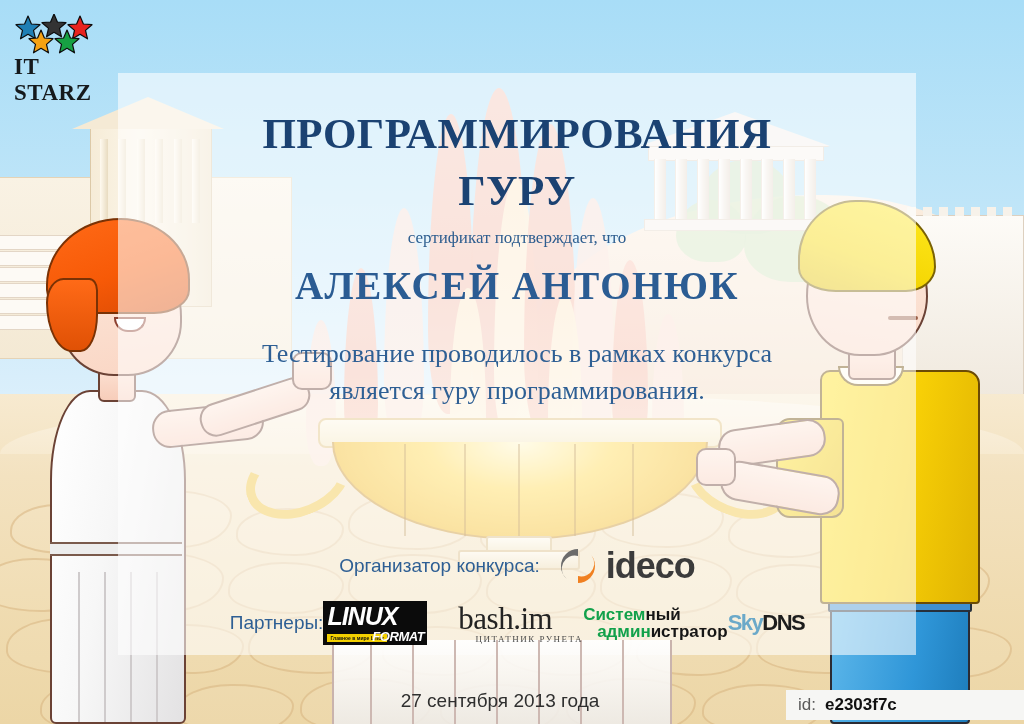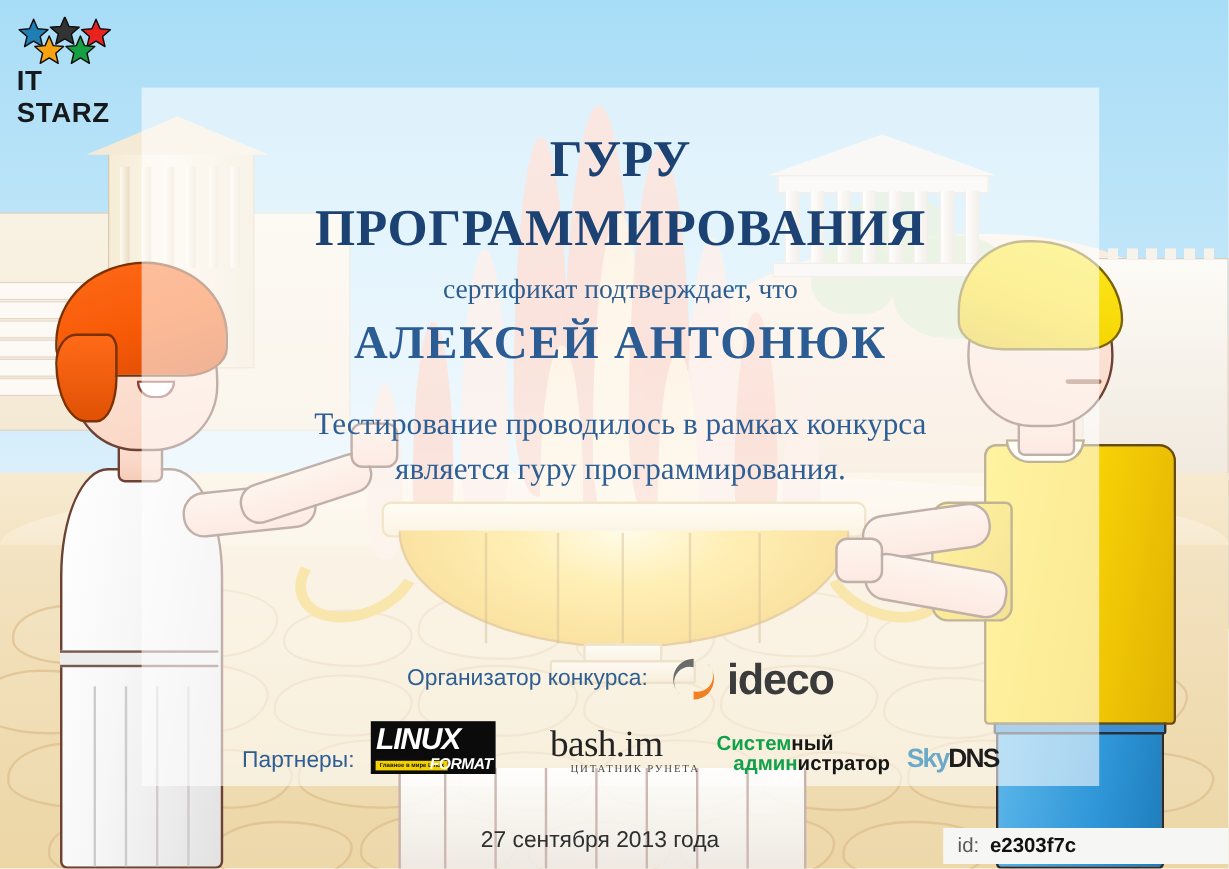--- a/index.html
+++ b/index.html
@@ -329,21 +329,21 @@
     font-weight: bold;
     font-size: 43px;
     line-height: 57px;
     color: #1b4272;
     letter-spacing: .5px;
   }
   .subtitle {
     position: absolute; left: 0; right: 0; top: 155px;
     text-align: center;
     font-family: "Liberation Serif", serif;
-    font-size: 23px;
+    font-size: 17px;
     color: #2d5d8f;
   }
   .recipient {
     position: absolute; left: 0; right: 0; top: 190px;
     text-align: center;
     font-family: "Liberation Serif", serif;
     font-weight: bold;
     font-size: 39px;
     color: #2b5c93;
     letter-spacing: 1.5px;
@@ -361,21 +361,21 @@
     position: absolute; left: 0; right: 0; top: 472px;
     display: flex; align-items: center; justify-content: center; gap: 18px;
   }
   .row-label {
     font-family: "Liberation Sans", sans-serif;
     font-size: 19px;
     color: #2e5f94;
   }
   .partners-row {
     position: absolute; left: 0; right: 0; top: 528px;
-    display: flex; align-items: flex-end; justify-content: center; gap: 14px;
+    display: flex; align-items: center; justify-content: center; 
   }
 
   
   .ideco { display: flex; align-items: center; gap: 8px; }
   .ideco-mark { width: 40px; height: 40px; position: relative; }
   .ideco-word {
     font-family: "Liberation Sans", sans-serif;
     font-weight: bold; font-size: 36px; color: #3b3b3b; letter-spacing: -1px;
   }
 
@@ -460,21 +460,21 @@
     box-sizing: border-box;
   }
   .id-label { font-family: "Liberation Sans", sans-serif; font-size: 17px; color: #5a5a5a; }
   .id-value { font-family: "Liberation Sans", sans-serif; font-size: 17px; font-weight: bold; color: #111; }
 
   
   .brand { position: absolute; left: 14px; top: 14px; width: 100px; height: 76px; }
   .brand-stars { position: relative; width: 100px; height: 42px; }
   .brand-word {
     position: absolute; left: 0; top: 40px;
-    font-family: Liberation Sans, sans-serif;
+    font-family: Liberation Serif, serif;
     font-weight: bold; font-size: 23px; color: #15191c;
     letter-spacing: 0.5px;
   }
 </style>
 </head>
 <body>
 
 <div id="certificate">
 
   <div class="scenery">
@@ -644,22 +644,22 @@
     <div class="rib" style="left:120px;"></div>
     <div class="rib" style="left:162px;"></div>
     <div class="rib" style="left:204px;"></div>
     <div class="rib" style="left:246px;"></div>
     <div class="rib" style="left:288px;"></div>
   </div>
 
   <div class="content">
 
     <div class="title">
+      <div>ПРОГРАММИРОВАНИЯ</div>
       <div>ГУРУ</div>
-      <div>ПРОГРАММИРОВАНИЯ</div>
     </div>
 
     <div class="subtitle">сертификат подтверждает, что</div>
 
     <div class="recipient">АЛЕКСЕЙ АНТОНЮК</div>
 
     <div class="body-text">
       <div>Тестирование проводилось в рамках конкурса</div>
       <div>является гуру программирования.</div>
     </div>

